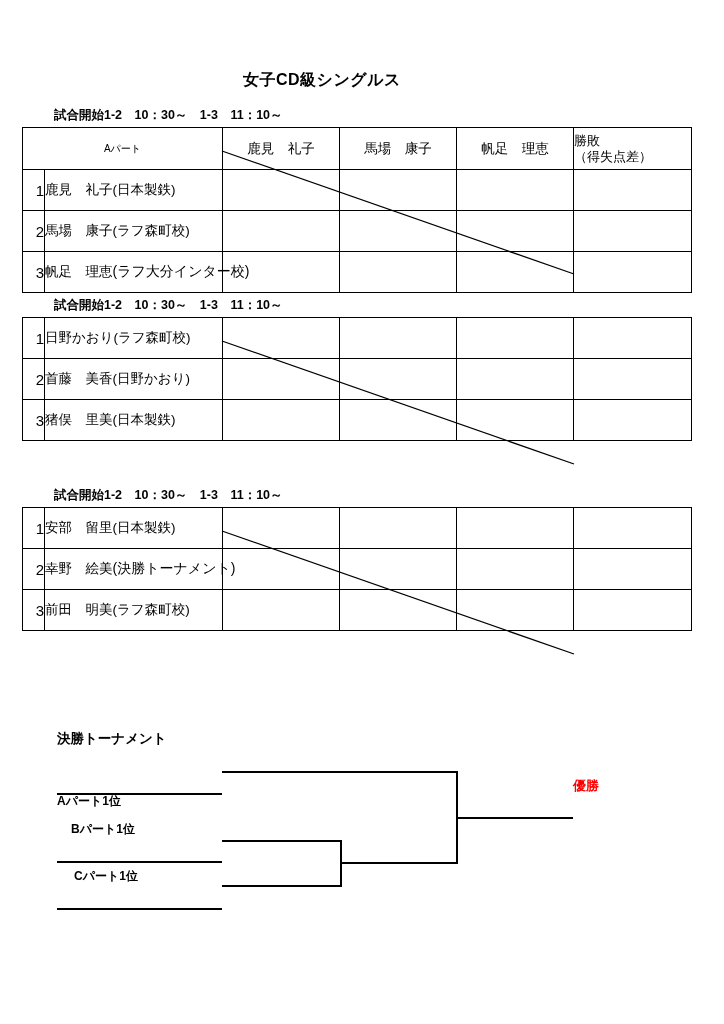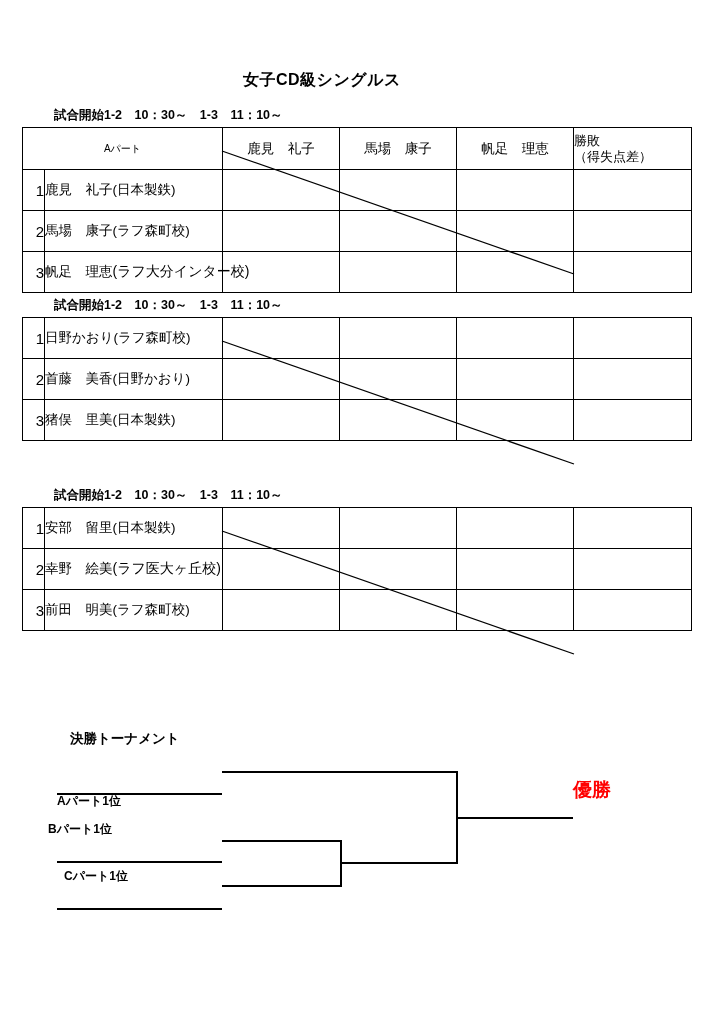--- a/index.html
+++ b/index.html
@@ -98,34 +98,34 @@
   td.cell { height: 41px; }
 
   
   .diag-wrap { position: absolute; left: 0; top: 0; width: 670px; height: 100%; pointer-events: none; }
   .diag-wrap svg { position: absolute; left: 0; top: 0; }
 
   
   .bracket-area { position: absolute; left: 0; top: 725px; width: 724px; height: 230px; }
   .bk-title {
     position: absolute; left: 57px; top: 5px;
-    font-size: 13.5px; font-weight: bold; margin-left: 13px;
+    font-size: 13.5px; font-weight: bold;
   }
   .bk-label {
     position: absolute;
     font-size: 12px;
     font-weight: bold;
     white-space: pre;
   }
   .bk-line { position: absolute; background: #000000; }
   .bk-h { height: 2px; }
   .bk-v { width: 2px; }
   .champ-label {
     position: absolute;
-    font-size: 19px;
+    font-size: 13px;
     font-weight: bold;
     white-space: pre;
     text-align: center;
   }
 </style>
 </head>
 <body>
 
 <div class="page">
 
@@ -246,21 +246,21 @@
       <tr>
         <td class="seed">1</td>
         <td class="pname"><span>安部　留里</span><span>(日本製鉄)</span></td>
         <td class="cell"></td>
         <td class="cell"></td>
         <td class="cell"></td>
         <td class="cell"></td>
       </tr>
       <tr>
         <td class="seed">2</td>
-        <td class="pname"><span>幸野　絵美</span><span class="aff-sm">(ラフ医大ヶ丘校)</span></td>
+        <td class="pname"><span>幸野　絵美</span><span class="aff-sm">(決勝トーナメント)</span></td>
         <td class="cell"></td>
         <td class="cell"></td>
         <td class="cell"></td>
         <td class="cell"></td>
       </tr>
       <tr>
         <td class="seed">3</td>
         <td class="pname"><span>前田　明美</span><span>(ラフ森町校)</span></td>
         <td class="cell"></td>
         <td class="cell"></td>
@@ -274,22 +274,22 @@
         <line x1="200" y1="44" x2="552" y2="167" stroke="#000" stroke-width="1.3"></line>
       </svg>
     </div>
   </div>
 
   <div class="bracket-area">
 
     <div class="bk-title">決勝トーナメント</div>
 
     <div class="bk-label" style="left:57px; top:28px;margin-top:40px;">Aパート1位</div>
-    <div class="bk-label" style="left:48px; top:96px;">Bパート1位</div>
-    <div class="bk-label" style="left:64px; top:143px;">Cパート1位</div>
+    <div class="bk-label" style="left:71px; top:96px;">Bパート1位</div>
+    <div class="bk-label" style="left:74px; top:143px;">Cパート1位</div>
 
     <div class="bk-line bk-h" style="left:57px; top:68px; width:165px;"></div>
     <div class="bk-line bk-h" style="left:57px; top:136px; width:165px;"></div>
     <div class="bk-line bk-h" style="left:57px; top:183px; width:165px;"></div>
 
     <div class="bk-line bk-h" style="left:222px; top:115px; width:120px;"></div>
     <div class="bk-line bk-h" style="left:222px; top:160px; width:120px;"></div>
     <div class="bk-line bk-v" style="left:340px; top:115px; height:47px;"></div>
     <div class="bk-line bk-h" style="left:340px; top:137px; width:118px;"></div>
 

